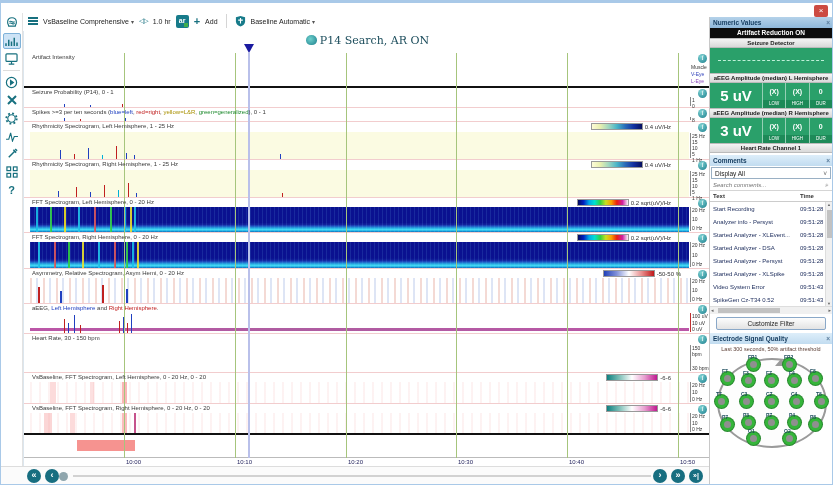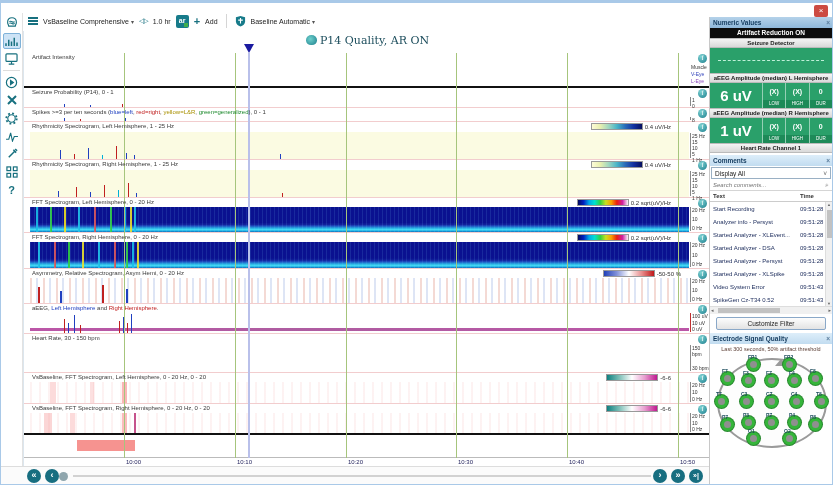--- a/index.html
+++ b/index.html
@@ -219,21 +219,21 @@
         <path d="M6 3.2v6M3.5 5.5h5" stroke="#fff" stroke-width="1.2"></path>
       </svg>
     <span>
       <span>Baseline Automatic</span>
       <span class="tb-caret">▾</span>
     </span>
   </div>
 
   <div class="main">
     <div class="trend-title">
-      <span class="brain"></span><span>P14 Quality, AR ON</span>
+      <span class="brain"></span><span>P14 Search, AR ON</span>
     </div>
     <div class="trend-body">
 
       <div class="row" style="height:35px; border-bottom:2px solid #111;">
         <div class="row-plot" style="top:11px; background:#fff;"></div>
         <span class="row-label">Artifact Intensity</span>
         <span class="info-icon">i</span>
         <div class="axis noline" style="justify-content:flex-start; gap:1px;">
           <span style="color:#333">Muscle</span>
           <span style="color:#3344bb">V-Eye</span>
@@ -488,40 +488,40 @@
       <span class="p-x">×</span>
     </div>
     <div class="blackbar">Artifact Reduction ON</div>
     <div class="gray-hdr">Seizure Detector</div>
     <div class="sz-box">
         <div class="dash"></div>
       </div>
 
     <div class="gray-hdr">aEEG Amplitude (median) L Hemisphere</div>
     <div class="valrow green">
-      <div class="bigval">6 uV</div>
+      <div class="bigval">5 uV</div>
       <div class="cells">
         <div class="cell">
             <span class="cv">(X)</span>
             <span class="cl">LOW</span>
           </div>
         <div class="cell">
             <span class="cv">(X)</span>
             <span class="cl">HIGH</span>
           </div>
         <div class="cell">
             <span class="cv">0</span>
             <span class="cl">DUR</span>
           </div>
       </div>
     </div>
 
     <div class="gray-hdr">aEEG Amplitude (median) R Hemisphere</div>
     <div class="valrow green">
-      <div class="bigval">1 uV</div>
+      <div class="bigval">3 uV</div>
       <div class="cells">
         <div class="cell">
             <span class="cv">(X)</span>
             <span class="cl">LOW</span>
           </div>
         <div class="cell">
             <span class="cv">(X)</span>
             <span class="cl">HIGH</span>
           </div>
         <div class="cell">

